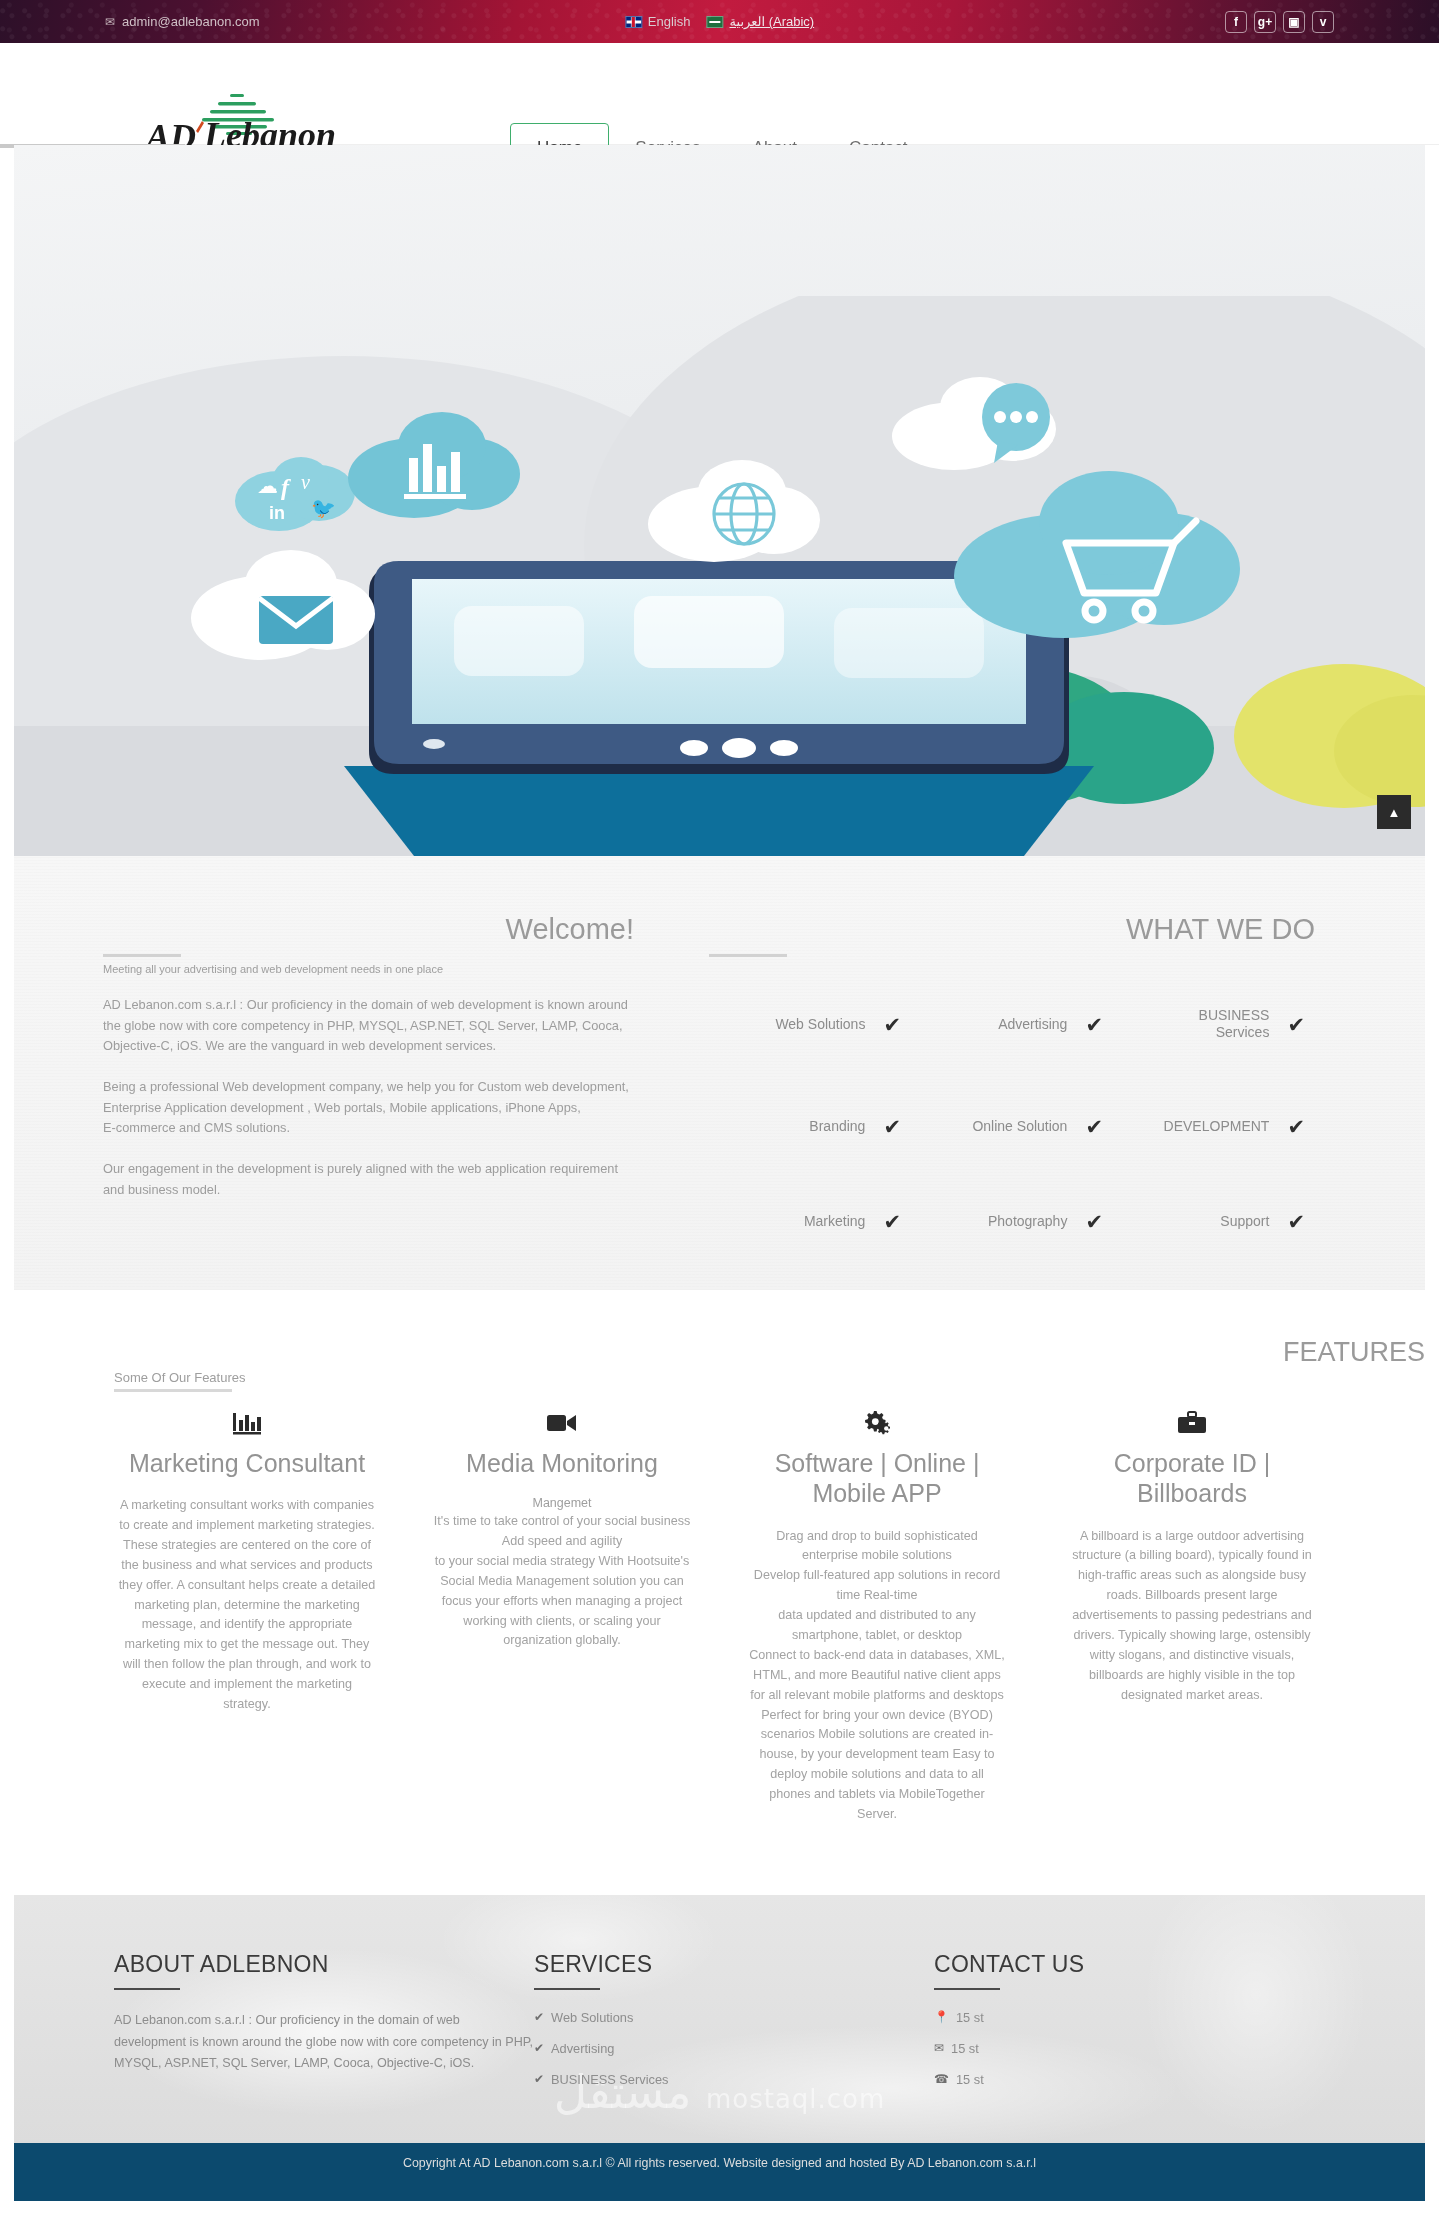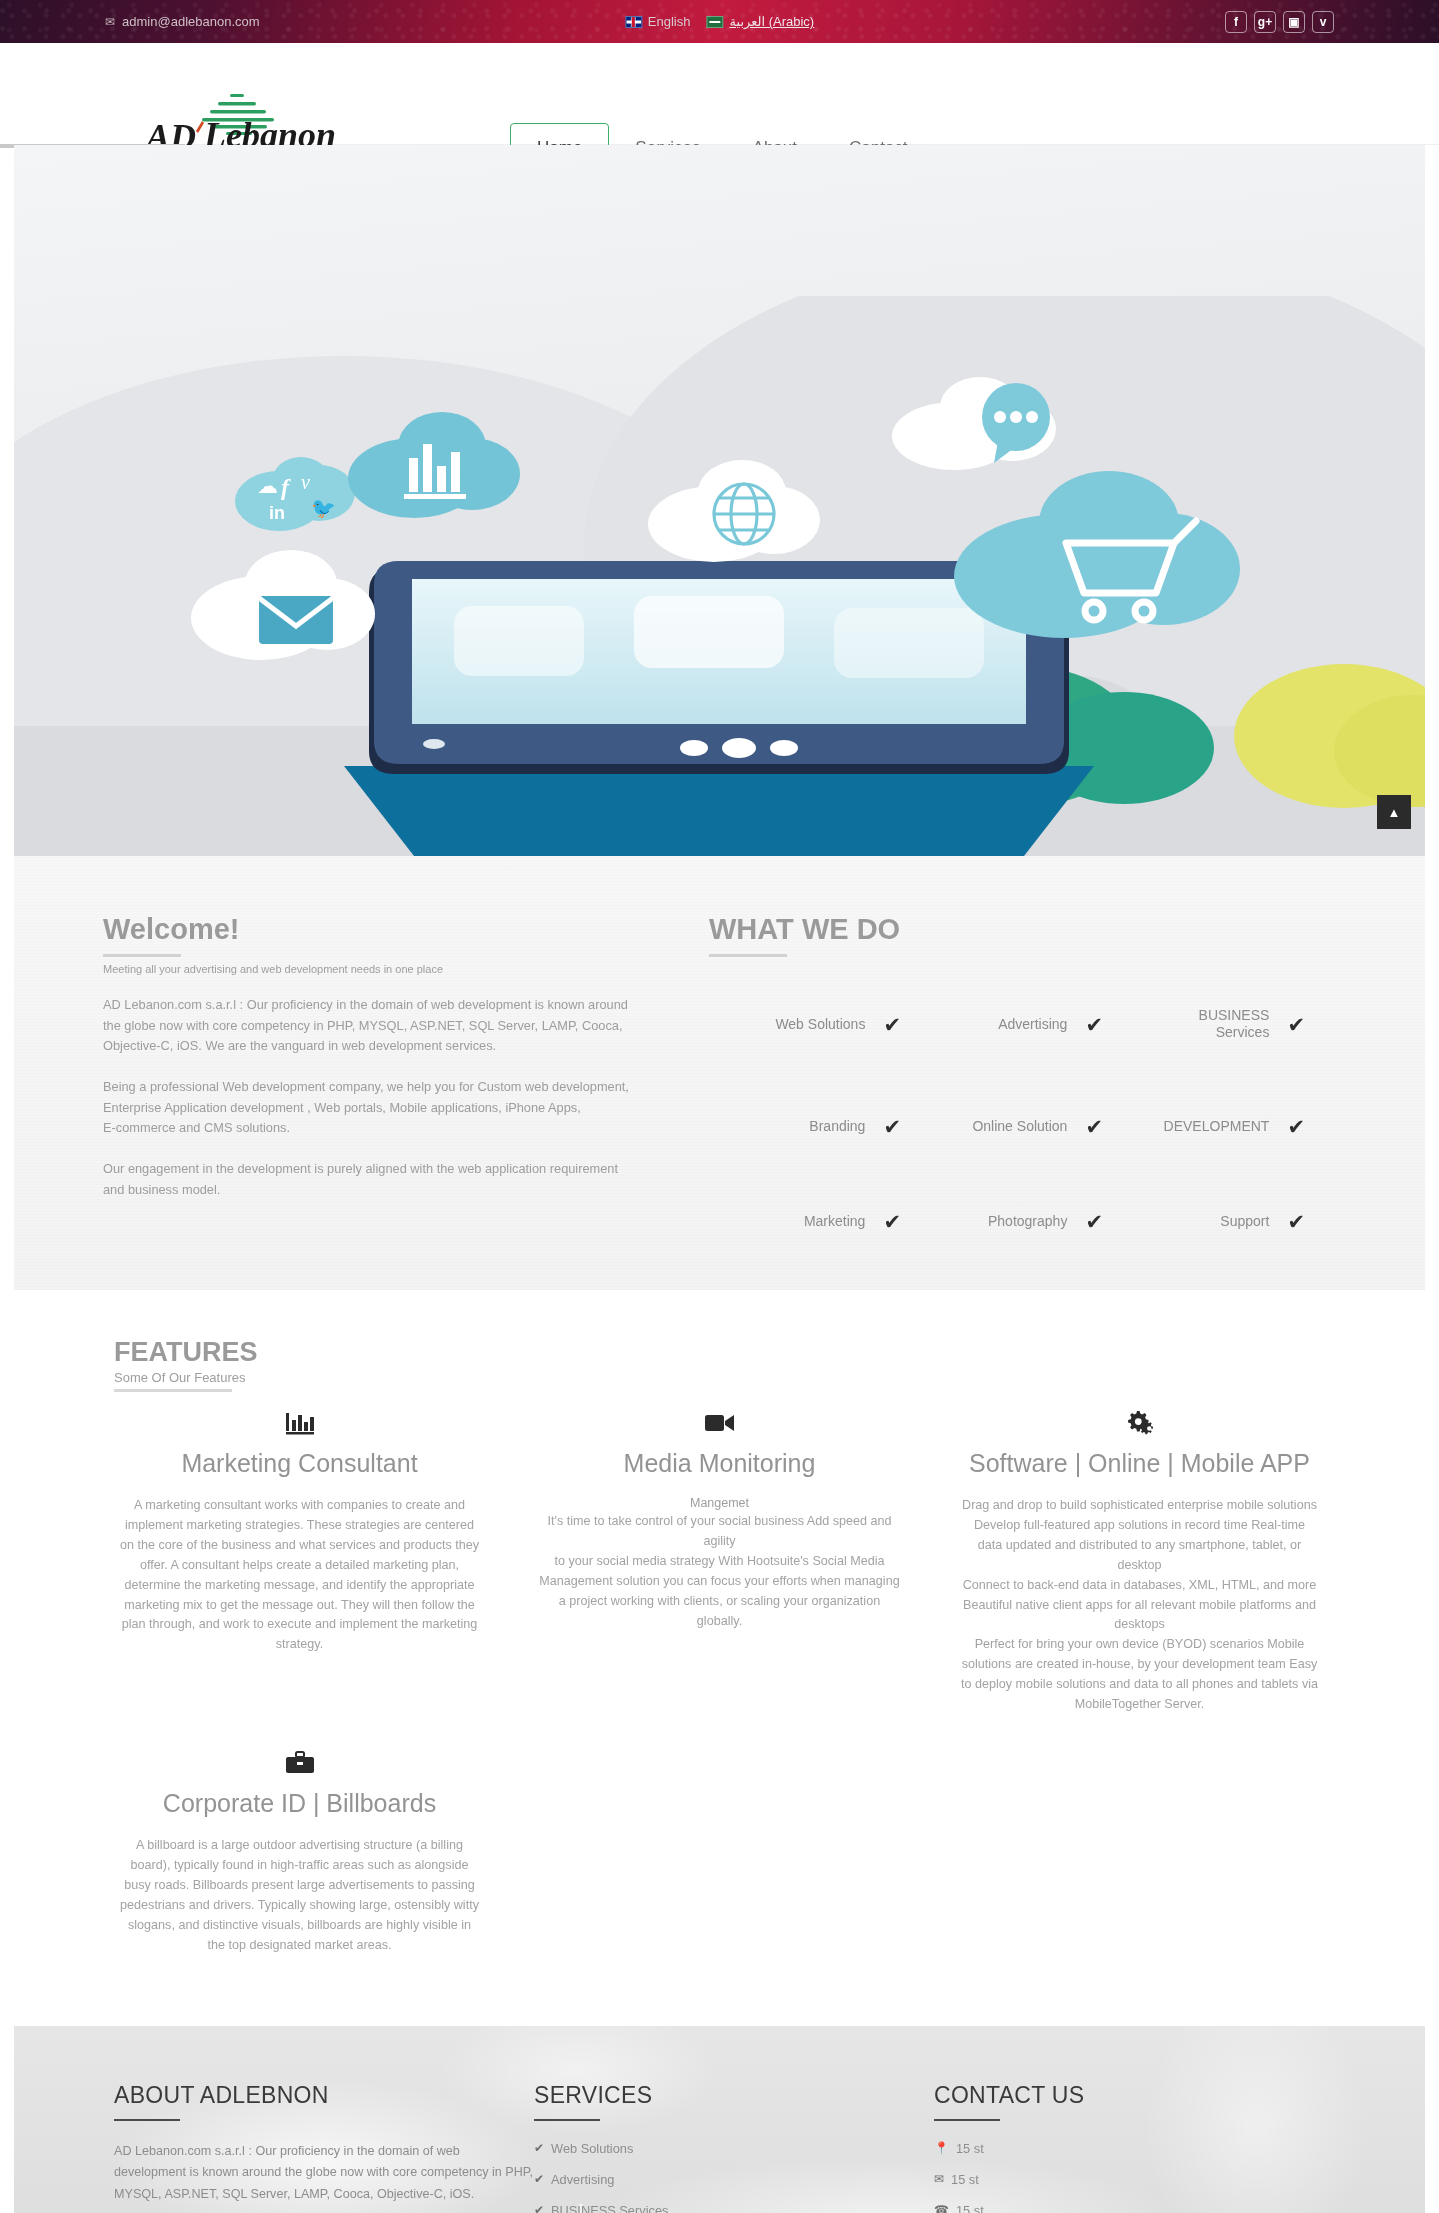--- a/index.html
+++ b/index.html
@@ -78,38 +78,38 @@
   
   .sec-welcome{
     margin:0 14px; padding:58px 0 58px 0;
     background:
       repeating-linear-gradient(0deg, rgba(0,0,0,.012) 0 1px, transparent 1px 3px),
       linear-gradient(#f7f7f7,#f3f3f3);
     display:flex;
   }
   .col-welcome{ width:620px; padding-left:89px; }
   .col-what{ flex:1; padding-left:75px; padding-right:110px;}
-  .h-big{ font-size:29px; color:#9a9a9a; font-weight:bold; line-height:1.1; }
+  .h-big{ font-size:29px; color:#9a9a9a; font-weight:normal; line-height:1.1;text-align:right; }
   .h-rule{ width:78px; height:3px; background:#d2d2d2; margin:8px 0 6px 0;}
   .sub-line{ font-size:11px; color:#9e9e9e; }
   .body-p{ font-size:12.8px; line-height:1.62; color:#9d9d9d; margin-top:20px;}
   .body-p.tight{ }
 
   .wwd-grid{ display:grid; grid-template-columns:repeat(3,1fr); row-gap:74px; margin-top:50px;}
   .wwd-item{ display:flex; align-items:center; justify-content:flex-end; gap:18px; padding-right:10px;}
   .wwd-item .lbl{ font-size:14px; color:#8c8c8c; text-align:right; line-height:1.25;}
   .wwd-item .ck{ font-size:21px; color:#2f2f2f; line-height:1; }
 
   
   .sec-features{ margin:0 14px; background:#fff; padding:48px 0 70px 0;}
   .feat-head{ padding-left:100px;}
   .feat-head .h-big{ font-size:27px; color:#9a9a9a;}
   .feat-head .sub-line{ font-size:13px; margin-top:2px;}
   .feat-head .h-rule{ width:118px; height:3px; background:#d8d8d8; margin:4px 0 0 0;}
-  .feat-grid{ display:grid; grid-template-columns:repeat(3,1fr); padding:0 90px; margin-top:12px; gap:29px;}
+  .feat-grid{ display:grid; grid-template-columns:repeat(4,1fr); padding:0 90px; margin-top:12px; gap:29px;}
   .feat-col{ text-align:center; padding:0 14px;}
   .feat-icon{ font-size:26px; color:#2b2b2b; height:38px; display:flex; align-items:center; justify-content:center;}
   .feat-title{ font-size:25px; color:#939393; font-weight:normal; line-height:1.22; margin-top:6px;}
   .feat-sub{ font-size:12.5px; color:#9e9e9e; margin-top:18px;}
   .feat-body{ font-size:12.6px; color:#a3a3a3; line-height:1.58; margin-top:2px; white-space:pre-line;}
 
   
   .footer{
     margin:0 14px; position:relative; padding:56px 0 40px 0; overflow:hidden;
     background:linear-gradient(#e6e6e6,#dcdcdc);

